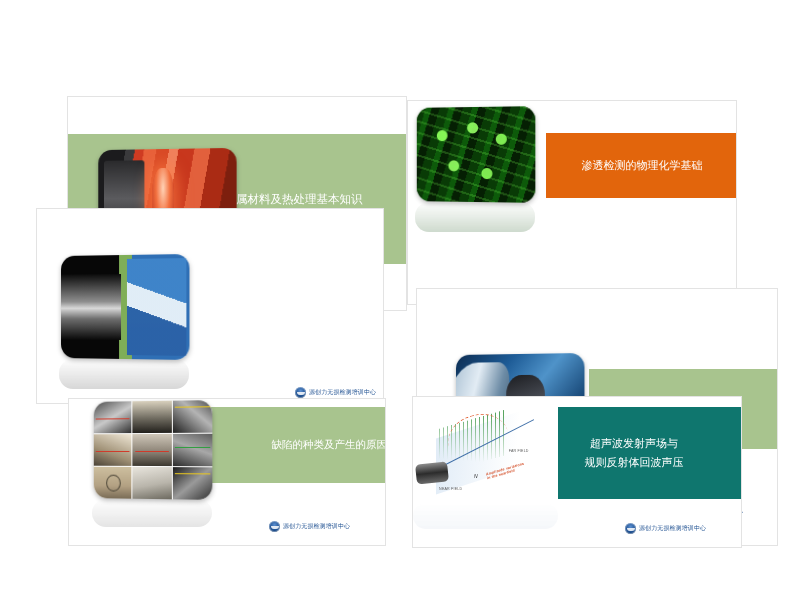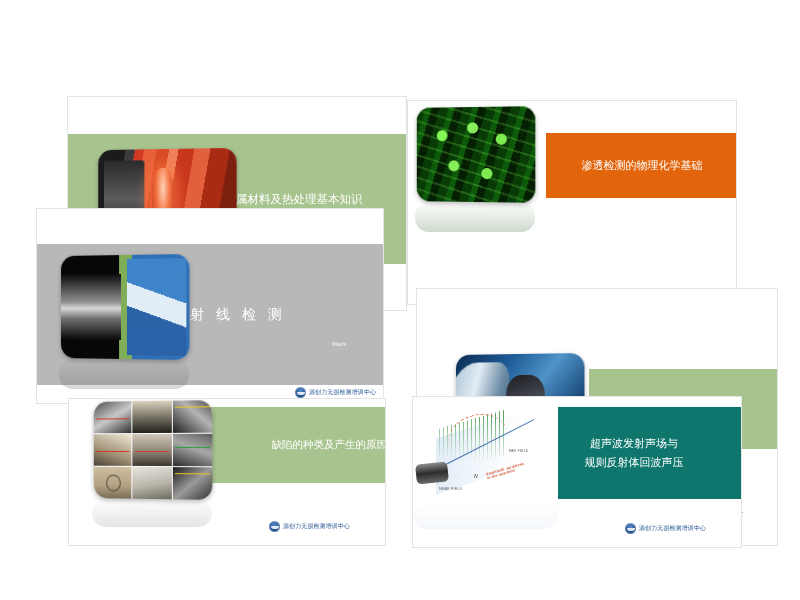--- a/index.html
+++ b/index.html
@@ -233,23 +233,20 @@
       <div class="band-title" style="font-size:11px;padding-left:0;text-align:center;">渗透检测的物理化学基础</div>
     </div>
     <div class="photo skew" style="left:7px;top:6px;width:120px;height:95px;">
       <div class="art art-green"></div>
     </div>
     <div class="photo-reflection" style="left:7px;top:101px;width:120px;height:30px;
                 background:linear-gradient(180deg,#0e4a0b,rgba(255,255,255,0));"></div>
   </div>
 
   <div class="slide bordered" style="left:36px;top:208px;width:348px;height:196px;">
-    <div class="band" style="left:0;top:35px;width:348px;height:141px;background:#b8b8b8;">
-      <div class="band-title" style="font-size:14px;letter-spacing:4px;padding-left:44%;padding-right:6%;text-align:left;">射 线 检 测</div>
-    </div>
     <div class="slide-subtitle" style="left:295px;top:132px;font-size:6px;letter-spacing:.3px;">Mark</div>
     <div class="photo skew" style="left:22px;top:46px;width:130px;height:104px;">
       <div class="art art-rad"></div>
     </div>
     <div class="photo-reflection" style="left:22px;top:150px;width:130px;height:30px;
                 background:linear-gradient(180deg,#3a3a3a,rgba(255,255,255,0));"></div>
     <div class="footer-logo" style="left:258px;top:178px;">
       <span class="logo-mark"></span>
       <span class="logo-text">源创力无损检测培训中心</span>
     </div>

